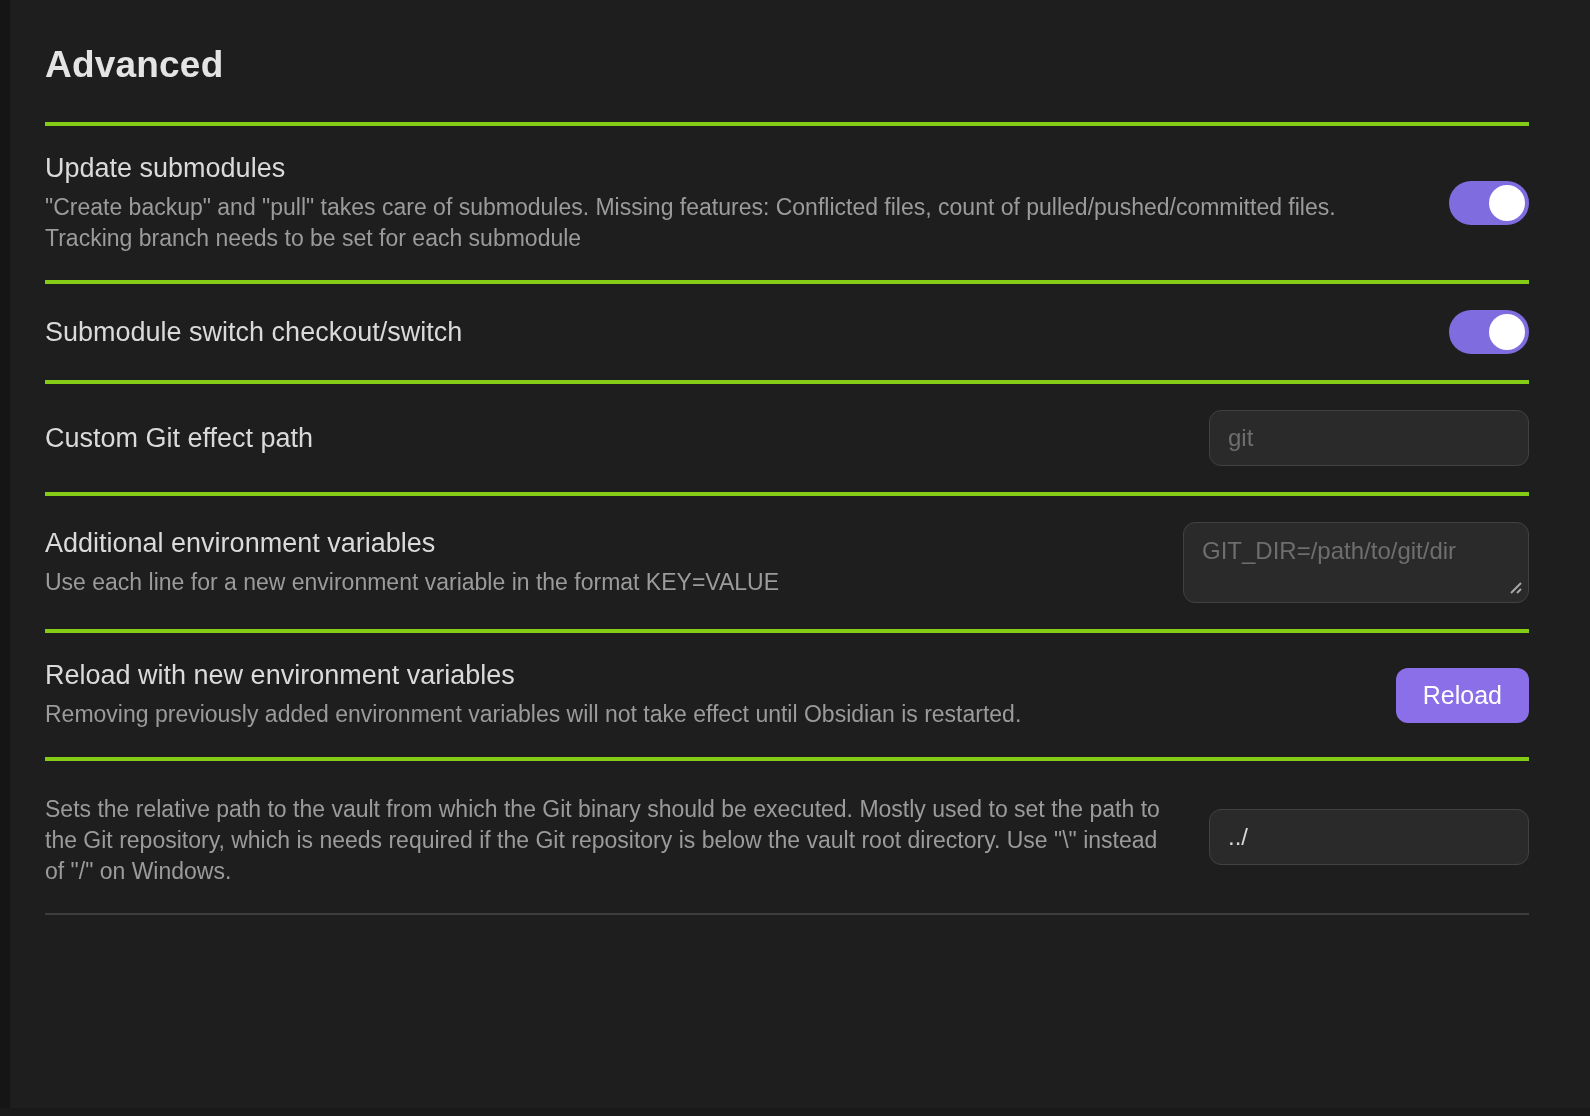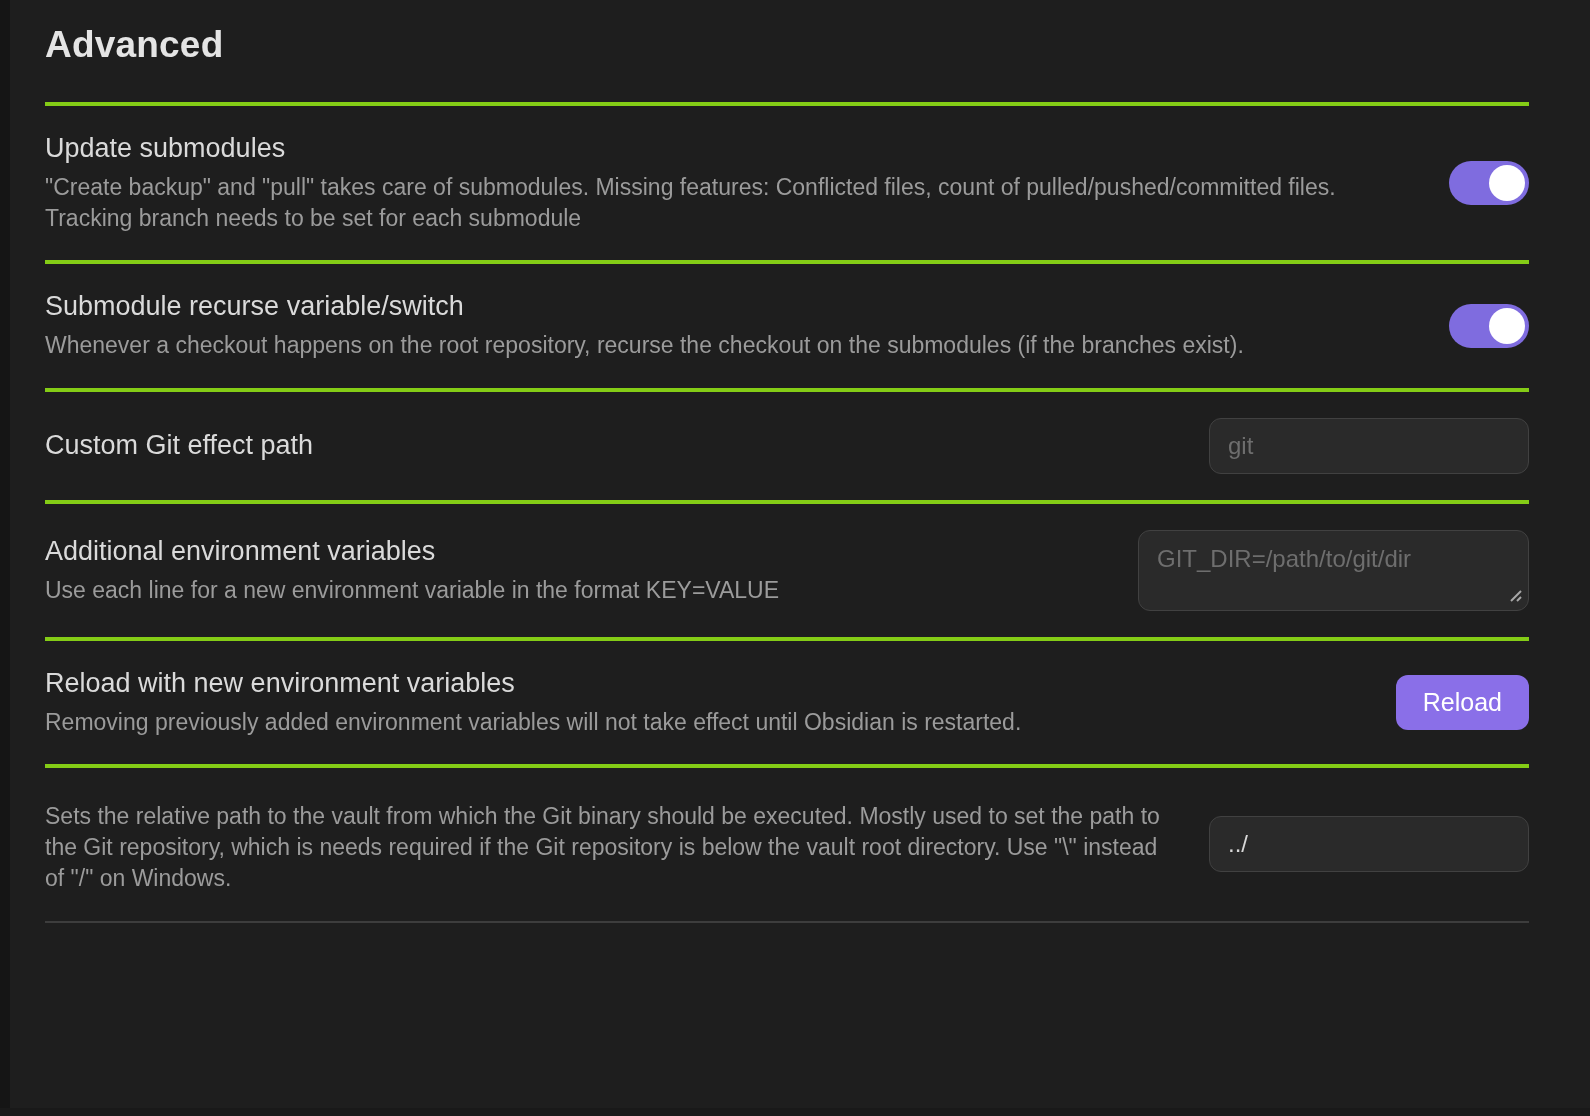--- a/index.html
+++ b/index.html
@@ -14,21 +14,21 @@
   }
   .left-edge {
     position: fixed; left: 0; top: 0; width: 10px; height: 100%;
     background: #151515;
   }
   .bottom-edge {
     position: fixed; left: 0; bottom: 0; width: 100%; height: 8px;
     background: #191919;
   }
   .content {
-    padding: 24px 61px 0 45px;
+    padding: 44px 61px 0 45px;
   }
   .page-title {
     font-size: 37px;
     font-weight: 700;
     color: #e4e4e4;
     margin: 0 0 36px 0;
     letter-spacing: 0.2px;
   }
   .setting-item {
     display: flex;
@@ -72,21 +72,21 @@
     padding: 0 18px;
     font-size: 24px;
     color: #d8d8d8;
     font-family: inherit;
     outline: none;
   }
   .text-input::placeholder { color: #6e6e6e; }
 
   .textarea-wrap { position: relative; }
   .ta {
-    width: 391px; height: 81px;
+    width: 346px; height: 81px;
     background: #2a2a2a;
     border: 1px solid #414141;
     border-radius: 12px;
     padding: 12px 18px;
     font-size: 24px;
     line-height: 1.3;
     color: #d8d8d8;
     font-family: inherit;
     resize: none;
     outline: none;
@@ -132,22 +132,21 @@
     </div>
     <div class="setting-control">
       <div class="toggle">
         <div class="knob"></div>
       </div>
     </div>
   </div>
 
   <div class="setting-item">
     <div class="setting-info">
-      <div class="setting-name">Submodule recurse variable/switch</div>
-      <div class="setting-desc">Whenever a checkout happens on the root repository, recurse the checkout on the submodules (if the branches exist).</div>
+      <div class="setting-name">Submodule switch checkout/switch</div>
     </div>
     <div class="setting-control">
       <div class="toggle">
         <div class="knob"></div>
       </div>
     </div>
   </div>
 
   <div class="setting-item">
     <div class="setting-info">

